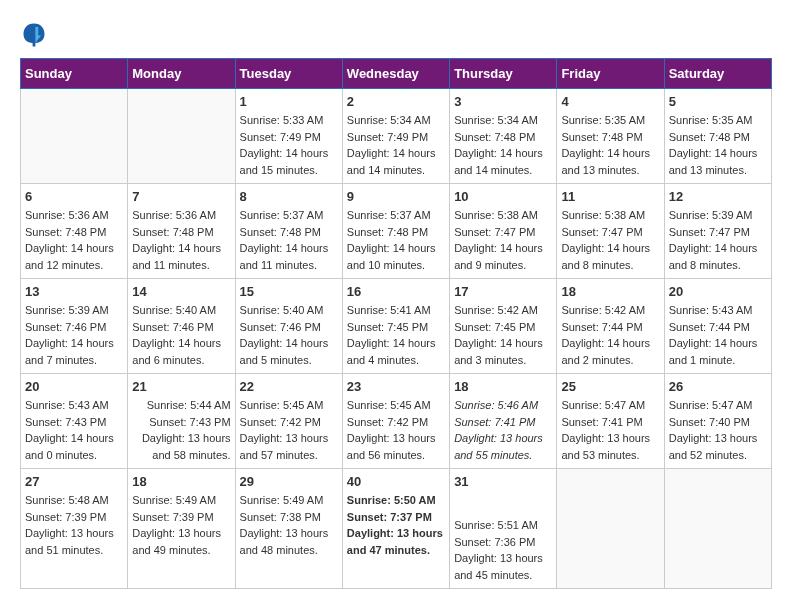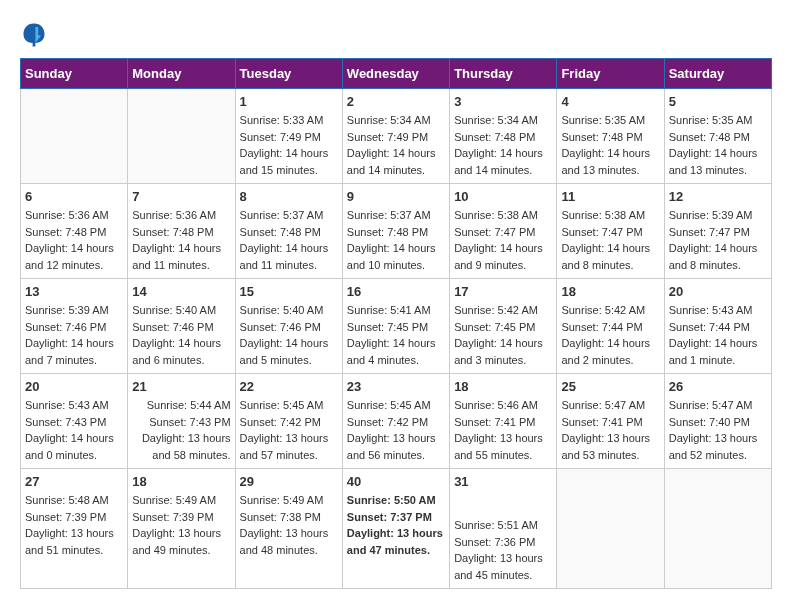--- a/index.html
+++ b/index.html
@@ -257,21 +257,21 @@
 Daylight: 13 hours and 57 minutes.</div>
         </td>
         <td>
           <span class="day-number">23</span>
           <div class="cell-text" style="white-space: pre-line;">Sunrise: 5:45 AM
 Sunset: 7:42 PM
 Daylight: 13 hours and 56 minutes.</div>
         </td>
         <td>
           <span class="day-number">18</span>
-          <div class="cell-text" style="white-space: pre-line;">Sunrise: 5:46 AM
+          <div class="cell-text" style="white-space: pre-line; font-style: italic;">Sunrise: 5:46 AM
 Sunset: 7:41 PM
 Daylight: 13 hours and 55 minutes.</div>
         </td>
         <td>
           <span class="day-number">25</span>
           <div class="cell-text" style="white-space: pre-line;">Sunrise: 5:47 AM
 Sunset: 7:41 PM
 Daylight: 13 hours and 53 minutes.</div>
         </td>
         <td>

